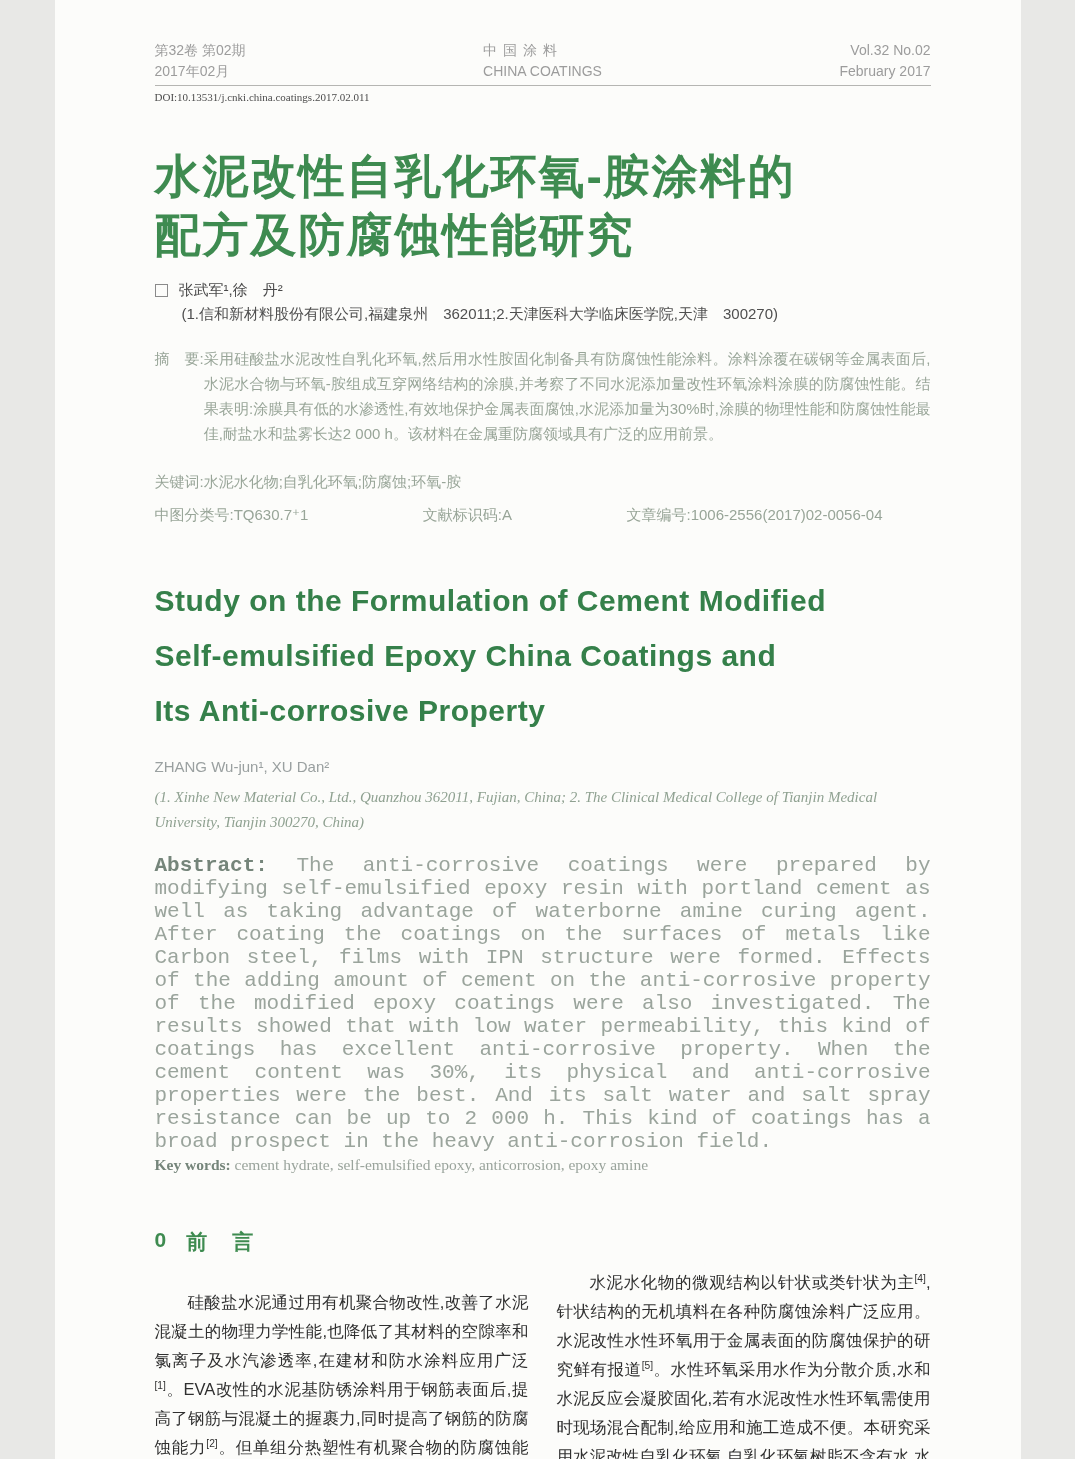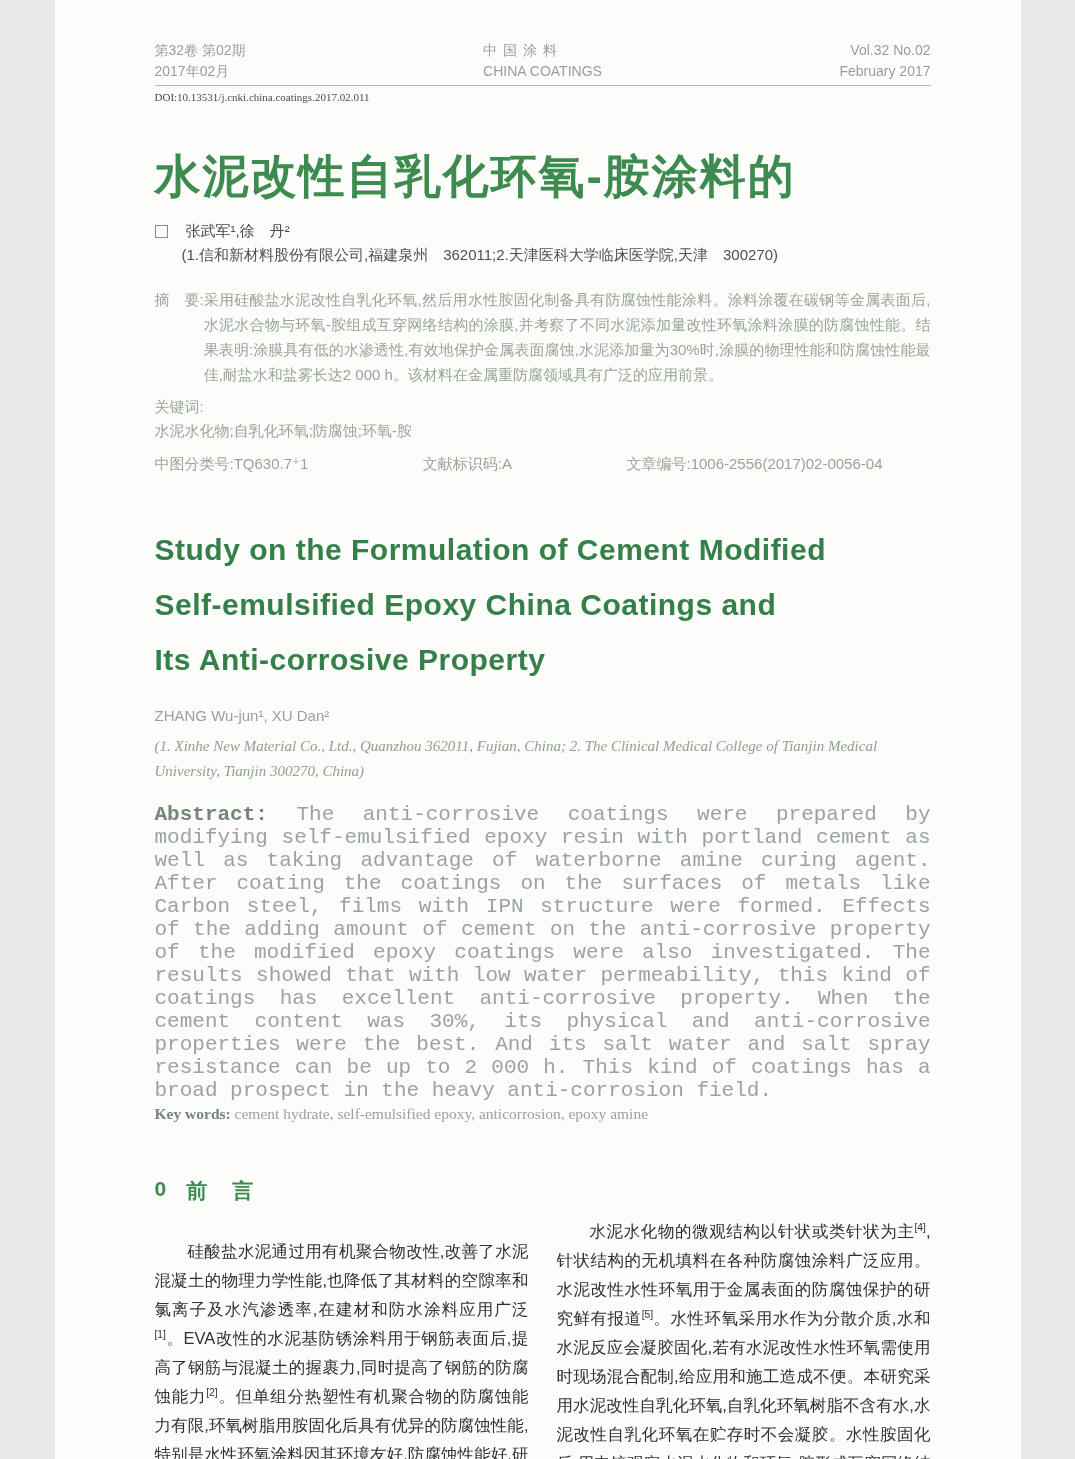--- a/index.html
+++ b/index.html
@@ -26,31 +26,31 @@
   .jh-right{text-align:right;}
   .jc-cn{letter-spacing:6px;}
   .hrule{border-top:1px solid #b5b5b2;margin-top:3px;}
   .doi{margin-top:5px;font-size:11px;color:#4c4c4c;font-family:"Liberation Serif","DejaVu Serif",serif;}
 
   
   .cn-title{margin-top:44px;color:var(--accent-green);font-size:46px;font-weight:700;line-height:59px;letter-spacing:2px;}
   .cn-title .block{display:block;}
 
   
-  .authors-cn{margin-top:16px;font-size:15px;color:#4a4a4a;display:flex;align-items:center;gap:18px;}
+  .authors-cn{margin-top:16px;font-size:15px;color:#4a4a4a;display:flex;align-items:center;gap:11px;}
   .author-mark{display:inline-block;width:13px;height:13px;border:1px solid #8a8a8a;}
   .affil-cn{margin-top:5px;font-size:15px;color:#4f4f4f;padding-left:27px;}
   .thick-rule{margin-top:9px;height:4px;background:var(--rule-green);}
 
   
   .meta-block{color:var(--muted-green);}
   .abstract-cn{margin-top:13px;display:flex;font-size:15px;line-height:25px;}
   .meta-label{flex:0 0 auto;white-space:nowrap;}
   .abstract-cn .meta-text{flex:1;text-align:justify;}
-  .keywords-cn{margin-top:8px;display:flex;font-size:15px;line-height:24px;flex-direction:column;}
+  .keywords-cn{margin-top:24px;display:flex;font-size:15px;line-height:24px;}
   .classification{margin-top:12px;display:flex;justify-content:space-between;padding-right:48px;font-size:15px;}
 
   
   .en-title{margin-top:48px;color:#35804a;font-size:30px;font-weight:700;line-height:55px;letter-spacing:0.5px;}
   .en-title .block{display:block;}
   .authors-en{margin-top:20px;font-size:15px;color:#9aa0a0;}
   .affil-en{margin-top:10px;font-size:15px;line-height:25px;color:#8fa191;font-style:italic;font-family:"Liberation Serif","DejaVu Serif",serif;}
   .dark-rule{margin-top:10px;height:3px;background:var(--dark-rule-green);}
 
   
@@ -93,20 +93,21 @@
     <div class="jh-right">
       <div>Vol.32 No.02</div>
       <div>February 2017</div>
     </div>
   </header>
   <div class="hrule"></div>
   <div class="doi">DOI:10.13531/j.cnki.china.coatings.2017.02.011</div>
 
   <h1 class="cn-title">
     <span class="block">水泥改性自乳化环氧-胺涂料的</span>
+    <span class="block">配方及防腐蚀性能研究</span>
   </h1>
 
   <div class="authors-cn">
     <span class="author-mark"></span>
     <span>张武军¹,徐　丹²</span>
   </div>
   <div class="affil-cn">(1.信和新材料股份有限公司,福建泉州　362011;2.天津医科大学临床医学院,天津　300270)</div>
   <div class="thick-rule"></div>
 
   <div class="abstract-cn meta-block">

